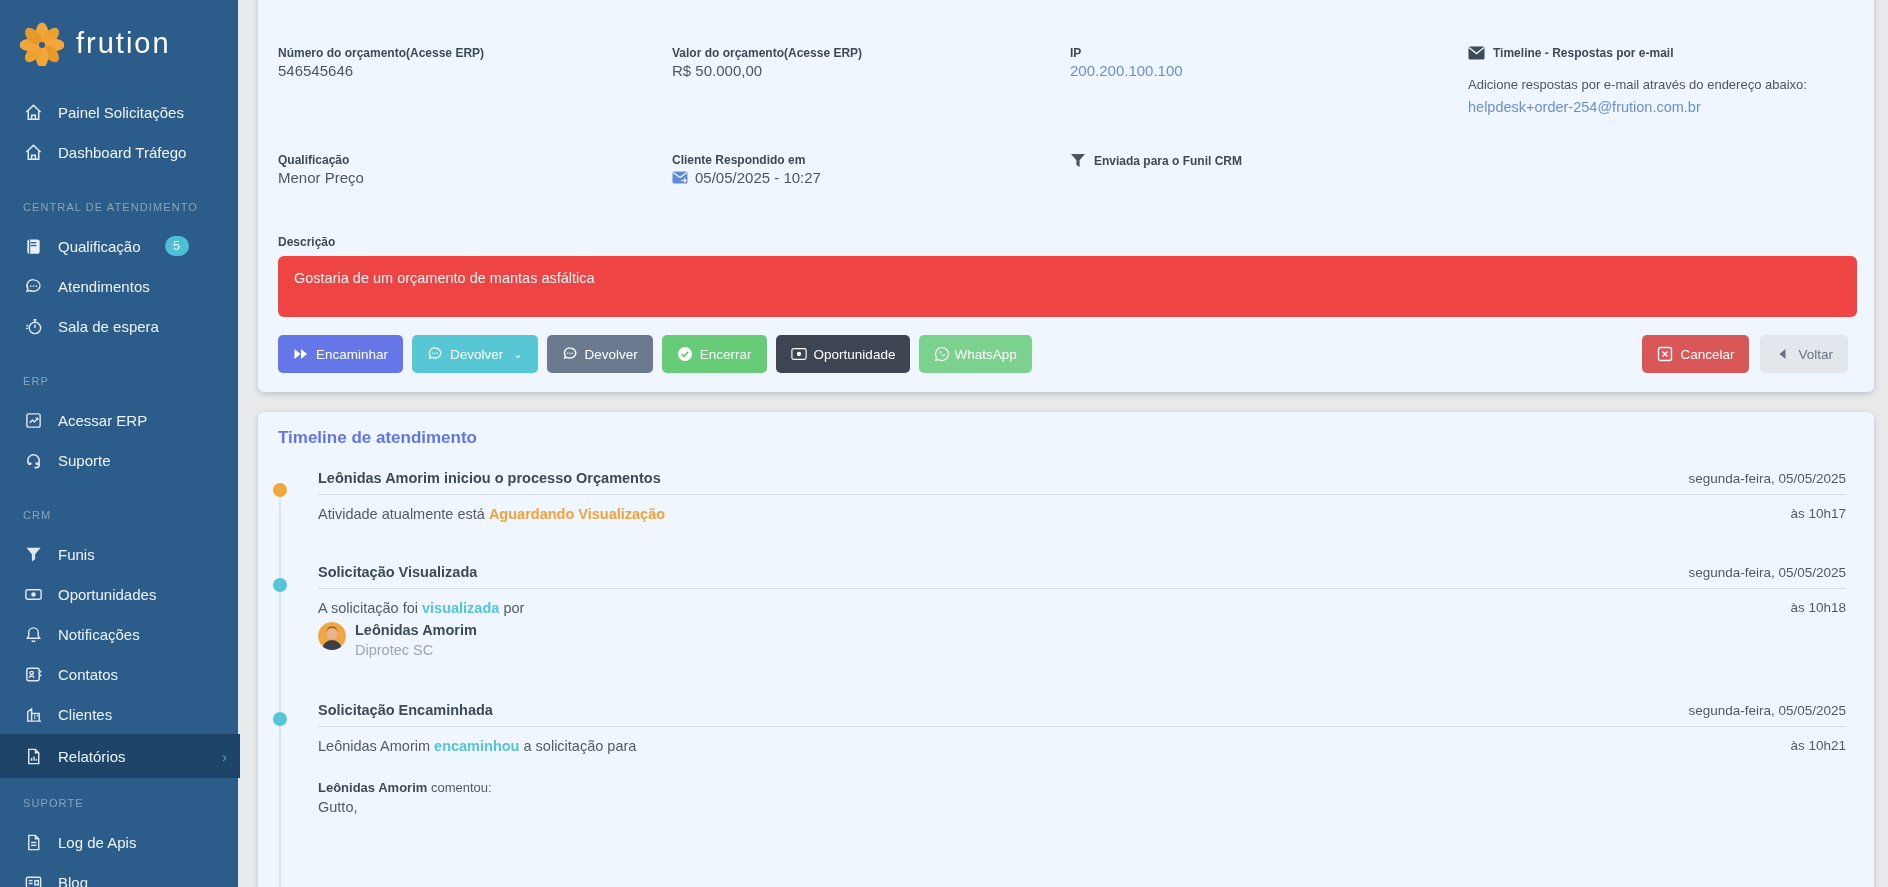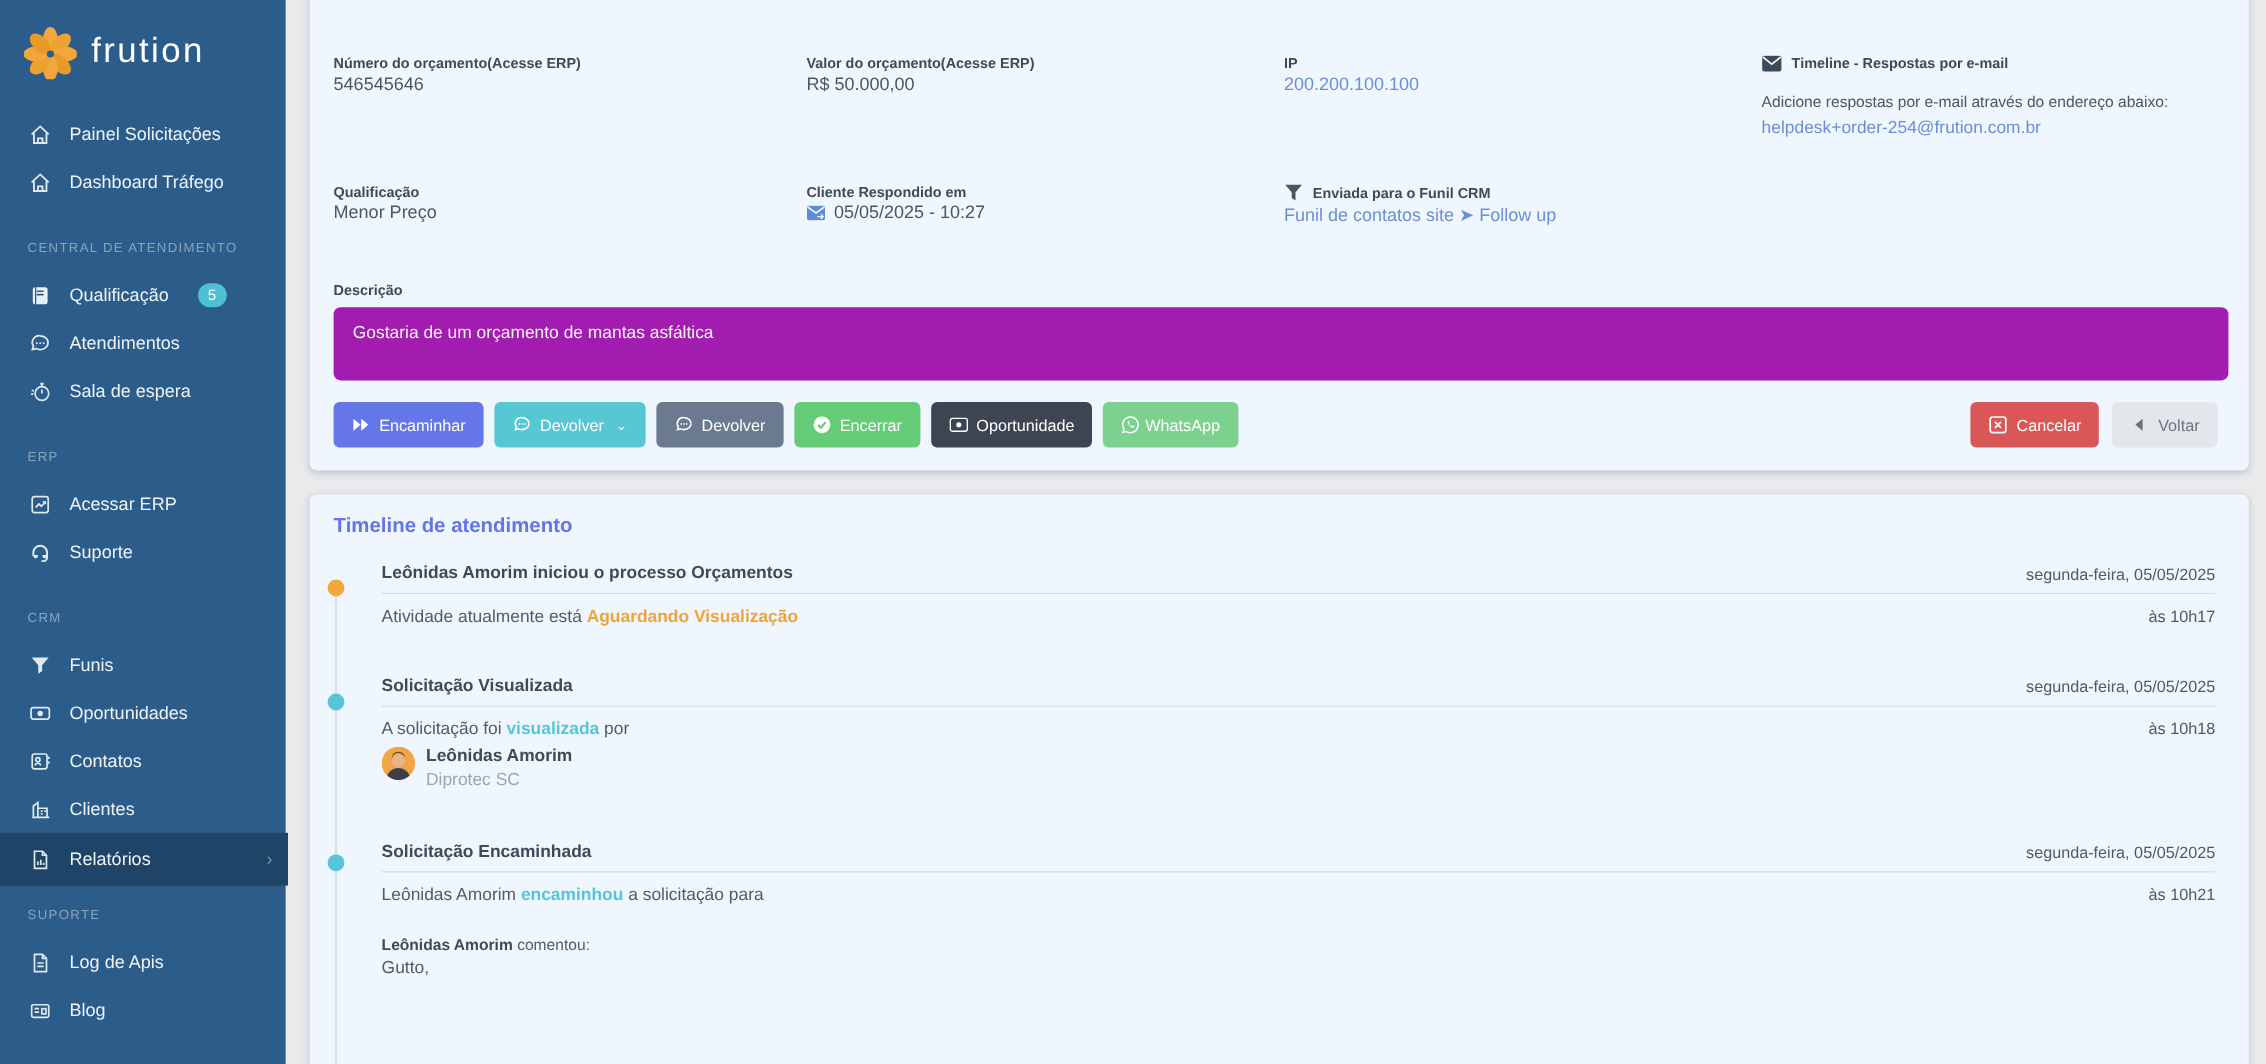--- a/index.html
+++ b/index.html
@@ -29,21 +29,21 @@
   .lbl{font-weight:bold;font-size:12px;color:#3d4a57;}
   .val{font-size:15px;color:#4c5663;margin-top:2px;}
   .col{position:absolute;width:392px;}
   .link{color:#6b8fd4;cursor:pointer;}
   .iclbl{display:flex;align-items:center;gap:8px;}
   .hint{font-size:13px;color:#4c5663;margin-top:17px;}
   .maillink{font-size:14.5px;margin-top:7px;}
   .mailval{display:flex;align-items:center;gap:7px;}
   
   .desc-lbl{position:absolute;left:20px;top:253px;}
-  .desc-box{position:absolute;left:20px;top:274px;width:1547px;height:33px;background:#a21caf;
+  .desc-box{position:absolute;left:20px;top:274px;width:1547px;height:33px;background:#ef4444;
             border-radius:6px;color:#f4f6f8;font-size:14.5px;padding:14px 16px;cursor:text;}
   
   .btnrow{position:absolute;left:20px;top:353px;display:flex;gap:9px;}
   .btnrow-r{position:absolute;right:26px;top:353px;display:flex;gap:11px;}
   .btn{height:38px;border:none;border-radius:5px;color:#fff;font-size:13.5px;
        font-family:"Liberation Sans",sans-serif;display:inline-flex;align-items:center;gap:7px;
        padding:0 15px;cursor:pointer;}
   .btn svg{width:16px;height:16px;}
   .b-enc{background:#6577e8;} .b-res{background:#57c7d6;} .b-dev{background:#6b7a8e;}
   .b-fim{background:#66cc77;} .b-opp{background:#3d4452;} .b-wpp{background:#7cd18f;}
@@ -187,20 +187,27 @@
     </div>
     <div class="nav-item">
       <svg viewBox="0 0 20 20" fill="none" stroke="currentColor" stroke-width="1.5">
           <rect x="2" y="5" width="16" height="10" rx="2"></rect>
           <circle cx="10" cy="10" r="2.4" fill="currentColor" stroke="none"></circle>
         </svg>
       <span>Oportunidades</span>
     </div>
     <div class="nav-item">
       <svg viewBox="0 0 20 20" fill="none" stroke="currentColor" stroke-width="1.5">
+          <path d="M10 3a5 5 0 0 1 5 5v3.5l1.5 2.5H3.5L5 11.5V8a5 5 0 0 1 5-5Z"></path>
+          <path d="M8.5 16a1.5 1.5 0 0 0 3 0"></path>
+        </svg>
+      <span>Notificações</span>
+    </div>
+    <div class="nav-item">
+      <svg viewBox="0 0 20 20" fill="none" stroke="currentColor" stroke-width="1.5">
           <rect x="3" y="3.5" width="13" height="13" rx="2"></rect>
           <circle cx="8" cy="8.5" r="1.8"></circle>
           <path d="M5.5 13.5a2.6 2.6 0 0 1 5 0"></path>
           <line x1="17.5" y1="6" x2="17.5" y2="8"></line>
           <line x1="17.5" y1="10" x2="17.5" y2="12"></line>
         </svg>
       <span>Contatos</span>
     </div>
     <div class="nav-item">
       <svg viewBox="0 0 20 20" fill="none" stroke="currentColor" stroke-width="1.5">
@@ -287,21 +294,20 @@
       <span>05/05/2025 - 10:27</span>
     </div>
   </div>
   <div class="col" style="left:812px;top:171px;width:420px;">
     <div class="lbl iclbl">
       <svg width="16" height="15" viewBox="0 0 16 15">
           <path d="M1 1h14l-5.4 6.3V14l-3.2-2V7.3Z" fill="#4a5560"></path>
         </svg>
       <span>Enviada para o Funil CRM</span>
     </div>
-    <div class="val"><a class="link">Funil de contatos site ➤ Follow up</a></div>
   </div>
 
   <div class="lbl desc-lbl">Descrição</div>
   <div class="desc-box">Gostaria de um orçamento de mantas asfáltica</div>
 
   <div class="btnrow">
     <button class="btn b-enc">
       <svg viewBox="0 0 16 16">
           <path d="M1.5 3v10l6-5Zm6.5 0v10l6-5Z" fill="#fff"></path>
         </svg>

